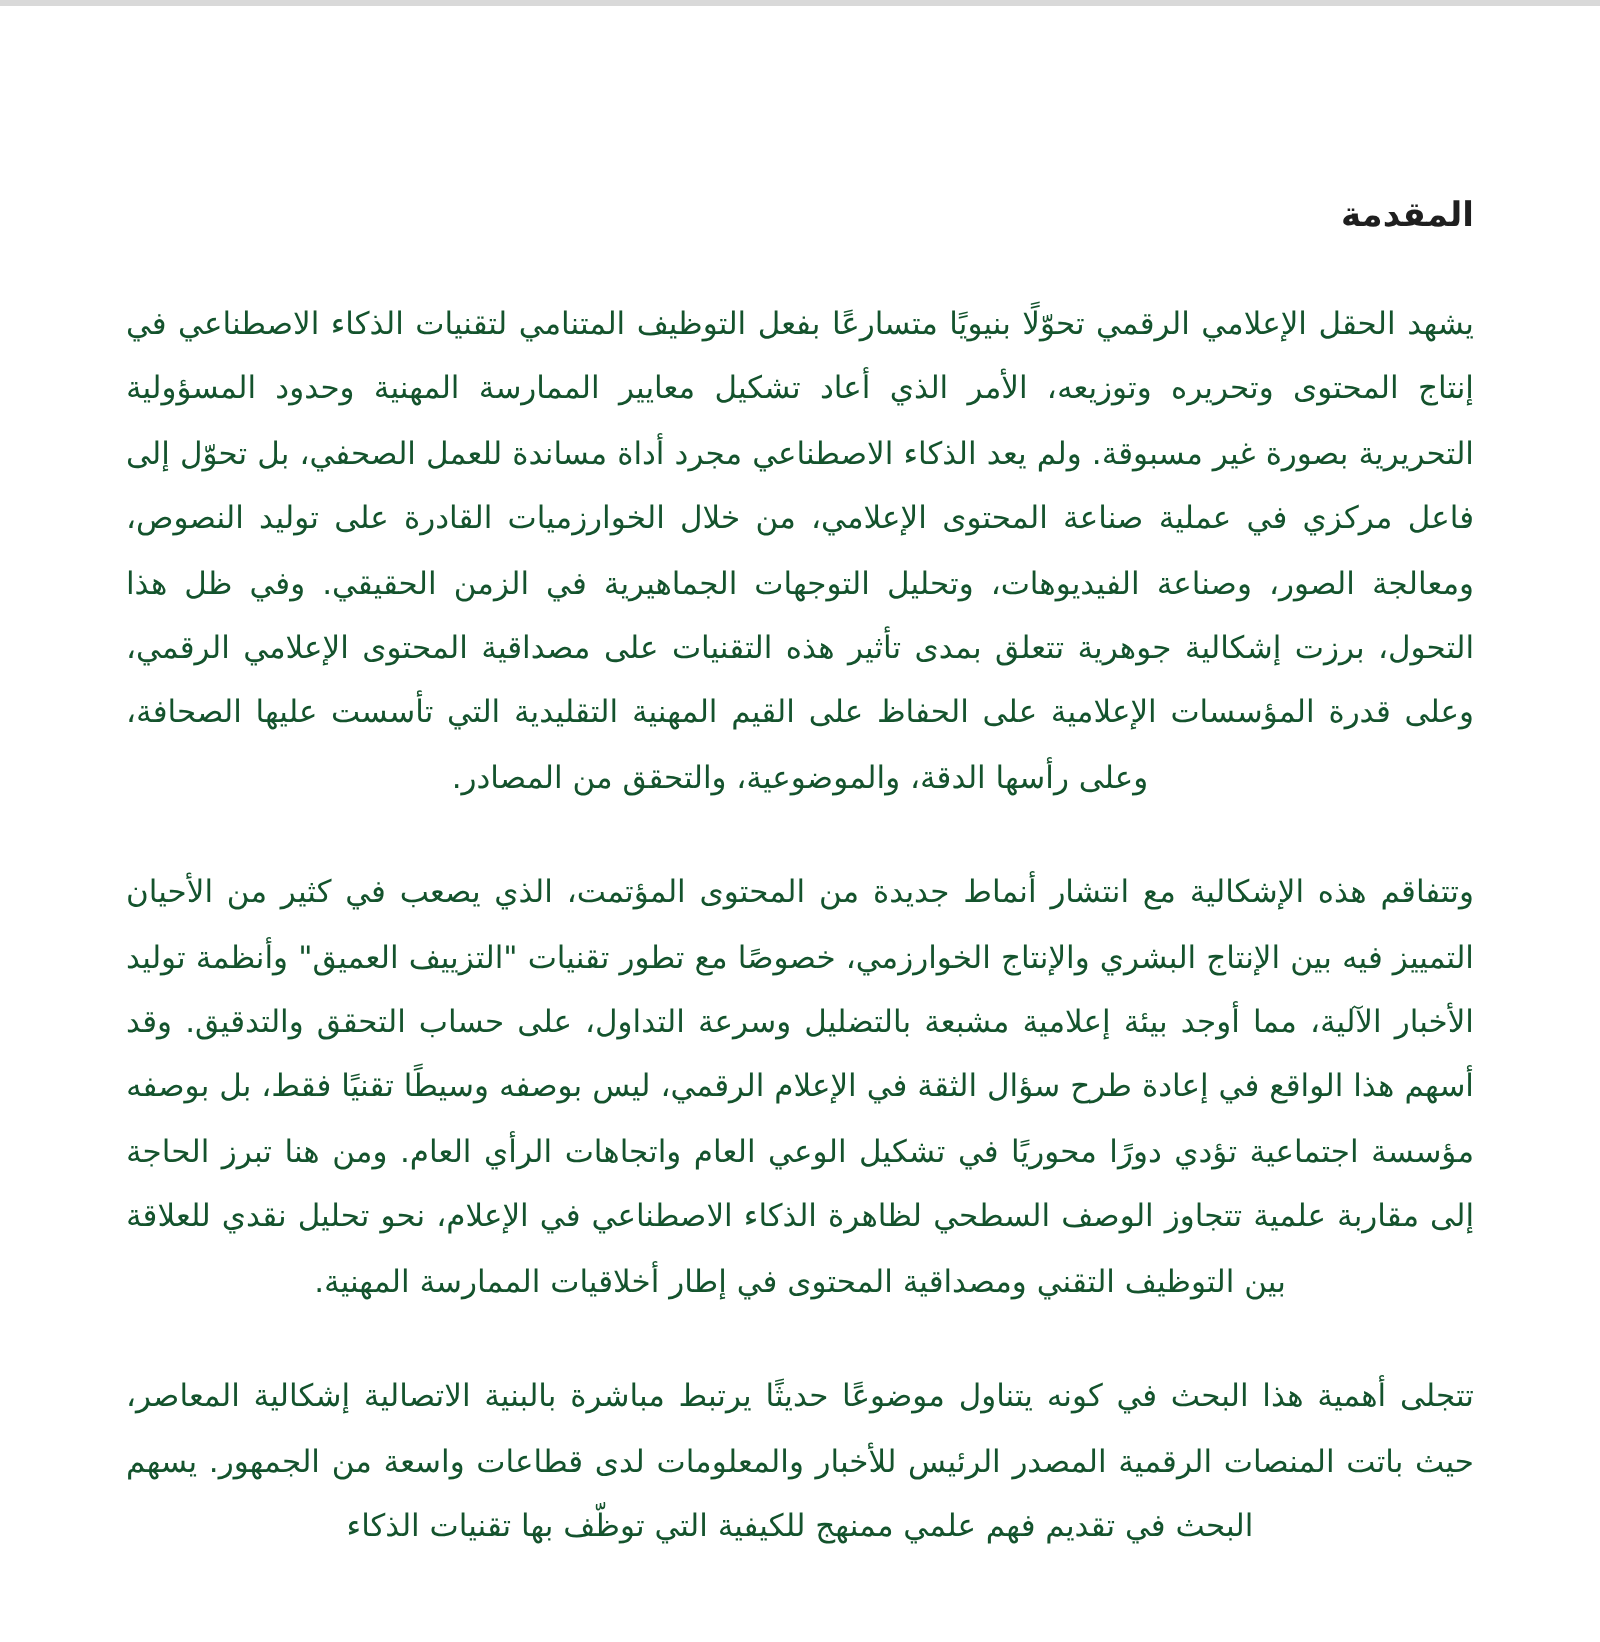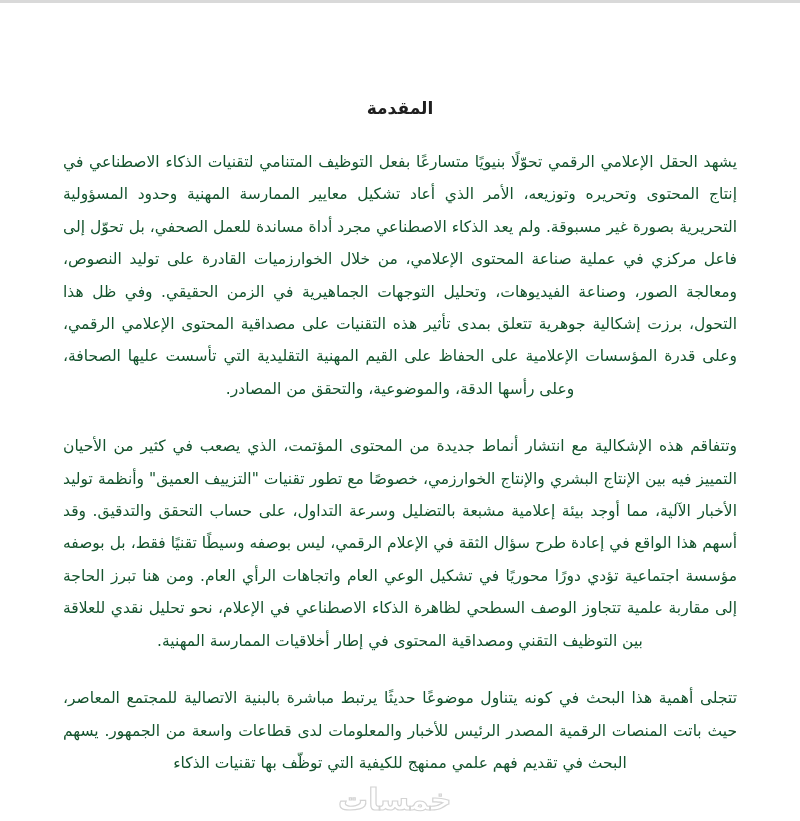--- a/index.html
+++ b/index.html
@@ -23,21 +23,21 @@
     top: 0;
     left: 0;
     right: 0;
     height: 3px;
     background: #d9d9d9;
   }
   .heading {
     font-size: 17px;
     font-weight: bold;
     color: #1f1f1f;
-    text-align: center;
+    text-align: right;
     margin: 0 0 28px 0;
     line-height: 20px;
     position: relative;
     z-index: 1;
   }
   .para {
     font-size: 15.5px;
     color: #14532d;
     line-height: 32.4px;
     text-align: justify;
@@ -67,16 +67,15 @@
 
 <div class="page">
   <div class="top-strip"></div>
 
   <h1 class="heading">المقدمة</h1>
 
   <p class="para">يشهد الحقل الإعلامي الرقمي تحوّلًا بنيويًا متسارعًا بفعل التوظيف المتنامي لتقنيات الذكاء الاصطناعي في إنتاج المحتوى وتحريره وتوزيعه، الأمر الذي أعاد تشكيل معايير الممارسة المهنية وحدود المسؤولية التحريرية بصورة غير مسبوقة. ولم يعد الذكاء الاصطناعي مجرد أداة مساندة للعمل الصحفي، بل تحوّل إلى فاعل مركزي في عملية صناعة المحتوى الإعلامي، من خلال الخوارزميات القادرة على توليد النصوص، ومعالجة الصور، وصناعة الفيديوهات، وتحليل التوجهات الجماهيرية في الزمن الحقيقي. وفي ظل هذا التحول، برزت إشكالية جوهرية تتعلق بمدى تأثير هذه التقنيات على مصداقية المحتوى الإعلامي الرقمي، وعلى قدرة المؤسسات الإعلامية على الحفاظ على القيم المهنية التقليدية التي تأسست عليها الصحافة، وعلى رأسها الدقة، والموضوعية، والتحقق من المصادر.</p>
 
   <p class="para">وتتفاقم هذه الإشكالية مع انتشار أنماط جديدة من المحتوى المؤتمت، الذي يصعب في كثير من الأحيان التمييز فيه بين الإنتاج البشري والإنتاج الخوارزمي، خصوصًا مع تطور تقنيات "التزييف العميق" وأنظمة توليد الأخبار الآلية، مما أوجد بيئة إعلامية مشبعة بالتضليل وسرعة التداول، على حساب التحقق والتدقيق. وقد أسهم هذا الواقع في إعادة طرح سؤال الثقة في الإعلام الرقمي، ليس بوصفه وسيطًا تقنيًا فقط، بل بوصفه مؤسسة اجتماعية تؤدي دورًا محوريًا في تشكيل الوعي العام واتجاهات الرأي العام. ومن هنا تبرز الحاجة إلى مقاربة علمية تتجاوز الوصف السطحي لظاهرة الذكاء الاصطناعي في الإعلام، نحو تحليل نقدي للعلاقة بين التوظيف التقني ومصداقية المحتوى في إطار أخلاقيات الممارسة المهنية.</p>
 
-  <p class="para">تتجلى أهمية هذا البحث في كونه يتناول موضوعًا حديثًا يرتبط مباشرة بالبنية الاتصالية للمجتمع المعاصر، حيث باتت المنصات الرقمية المصدر الرئيس للأخبار والمعلومات لدى قطاعات واسعة من الجمهور. يسهم البحث في تقديم فهم علمي ممنهج للكيفية التي توظّف بها تقنيات الذكاء</p>
+  <p class="para">تتجلى أهمية هذا البحث في كونه يتناول موضوعًا حديثًا يرتبط مباشرة بالبنية الاتصالية إشكالية المعاصر، حيث باتت المنصات الرقمية المصدر الرئيس للأخبار والمعلومات لدى قطاعات واسعة من الجمهور. يسهم البحث في تقديم فهم علمي ممنهج للكيفية التي توظّف بها تقنيات الذكاء</p>
 
-  <div class="watermark">خمسات</div>
 </div>
 
 </body></html>

